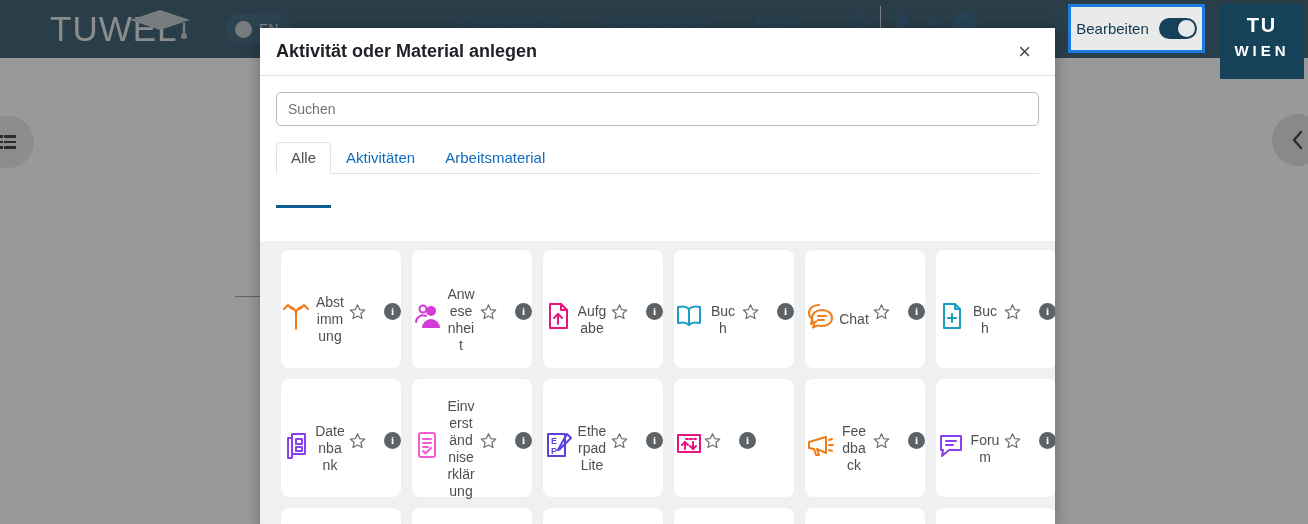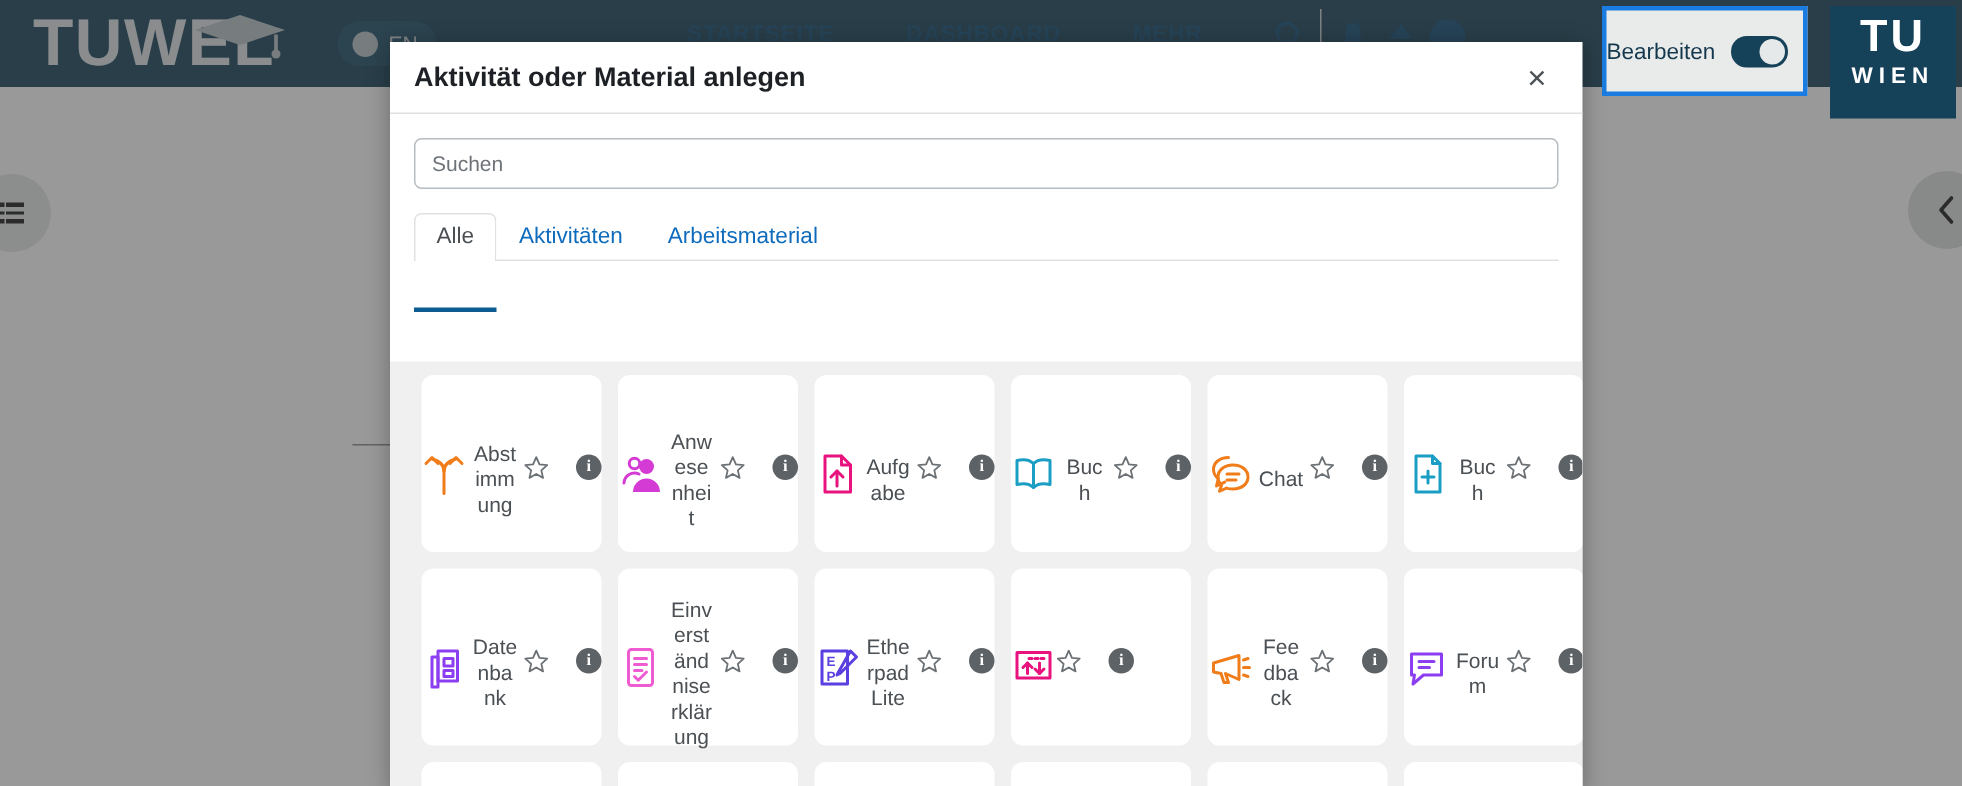--- a/index.html
+++ b/index.html
@@ -12,22 +12,22 @@
   }
   #root { position: relative; width: 1308px; height: 524px; overflow: hidden; background:#fff; }
 
   
   .bg-navbar {
     position:absolute; left:0; top:0; width:1308px; height:58px;
     background:#154159;
   }
   .logo-wrap { position:absolute; left:22px; top:6px; width:170px; height:46px; }
   .logo-text {
-    font-size:44px; font-weight:bold; letter-spacing:1px; color:#dfe4e8;
-    line-height:46px; font-family:"Liberation Sans", sans-serif;
+    font-size:35px; font-weight:normal; letter-spacing:1px; color:#dfe4e8;
+    line-height:46px; font-family:"Liberation Sans", sans-serif;margin-left:28px;
   }
   .logo-cap { position:absolute; left:104px; top:2px; }
 
   .lang-pill {
     position:absolute; left:225px; top:14px; height:30px; min-width:66px;
     background:#1d4e68; border-radius:15px; display:flex; align-items:center;
     padding:0 10px; gap:7px;
   }
   .lang-dot { width:17px; height:17px; border-radius:50%; background:#b9c2c8; flex:none; }
   .lang-label { color:#c9d3da; font-size:14px; }
@@ -37,40 +37,40 @@
     font-size:15px; font-weight:bold; letter-spacing:.6px; color:#0f4c75;
   }
   .bg-nav-links span { white-space:nowrap; }
 
   .bg-icon { position:absolute; top:12px; color:#0f4c75; }
   .bg-sep { position:absolute; left:880px; top:6px; width:1px; height:34px; background:#c9cdd0; }
 
   .win-min { position:absolute; right:12px; top:8px; width:18px; height:2px; background:#4a4f53; }
 
   .edit-focus {
-    position:absolute; left:1068px; top:4px; width:137px; height:60px;
+    position:absolute; left:1068px; top:4px; width:137px; height:49px;
     border:3px solid #1a7ce0; background:#e9eaea;
-    display:flex; align-items:center; gap:10px;
+    display:flex; align-items:center; justify-content:center; gap:10px;
   }
   .edit-label { font-size:15px; color:#14384d; }
   .toggle {
     width:38px; height:21px; border-radius:11px; background:#154159;
     position:relative; flex:none;
   }
   .toggle .knob {
     position:absolute; right:2px; top:2px; width:17px; height:17px;
     border-radius:50%; background:#e6e9ea;
   }
 
   .tu-logo {
     position:absolute; left:1220px; top:4px; width:84px; height:75px;
     background:#154159; color:#fff; text-align:center;
     font-weight:bold; font-family:"Liberation Sans", sans-serif;
   }
-  .tu-logo .tu { font-size:30px; line-height:34px; letter-spacing:2px; padding-top:4px; }
+  .tu-logo .tu { font-size:20px; line-height:34px; letter-spacing:2px; padding-top:4px; }
   .tu-logo .wien { font-size:15px; line-height:18px; letter-spacing:4px; }
 
   .drawer-left {
     position:absolute; left:-18px; top:116px; width:52px; height:52px;
     border-radius:50%; background:#e4e5e6;
     display:flex; align-items:center; justify-content:center;
   }
   .drawer-left .bars { width:16px; }
   .drawer-left .bars i {
     display:block; height:2.5px; background:#1b1b1b; margin:3px 0 3px 4px; width:12px;

